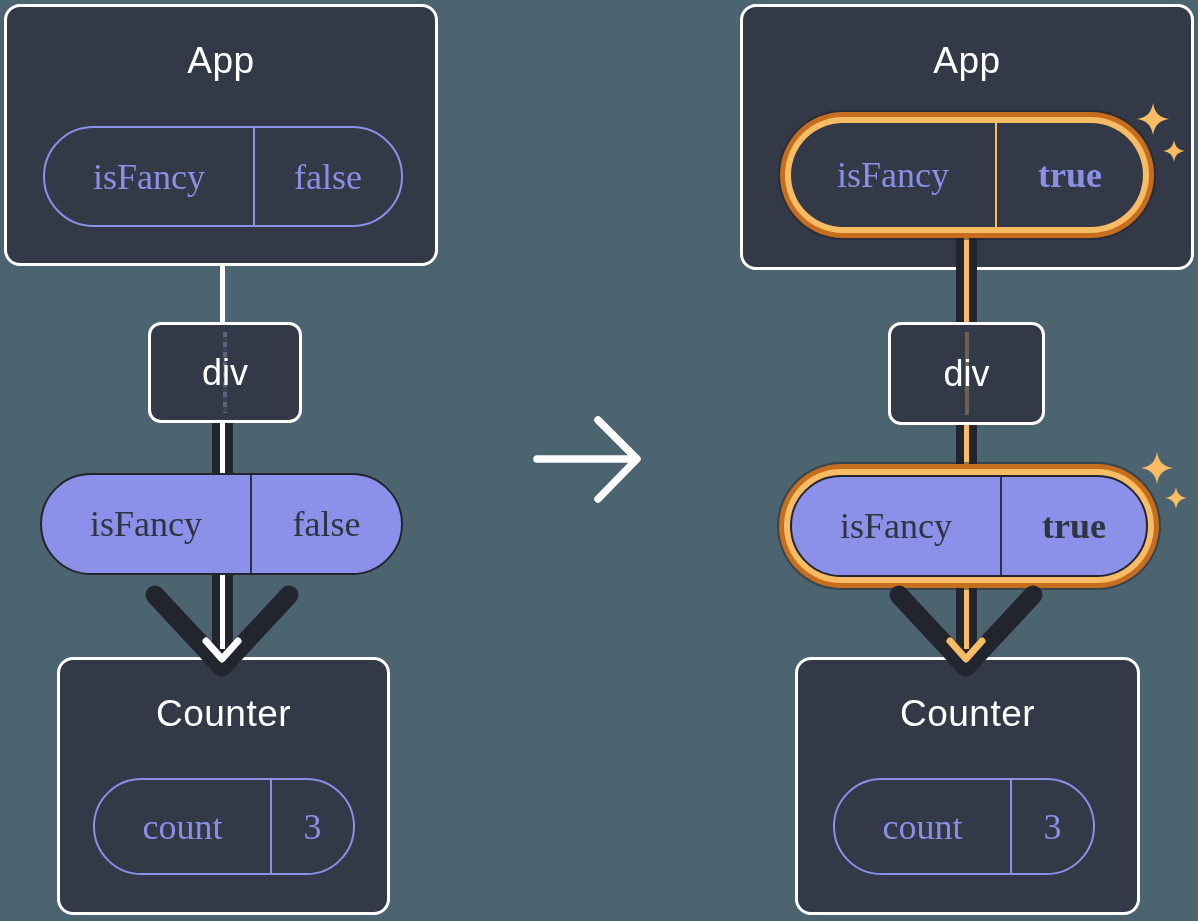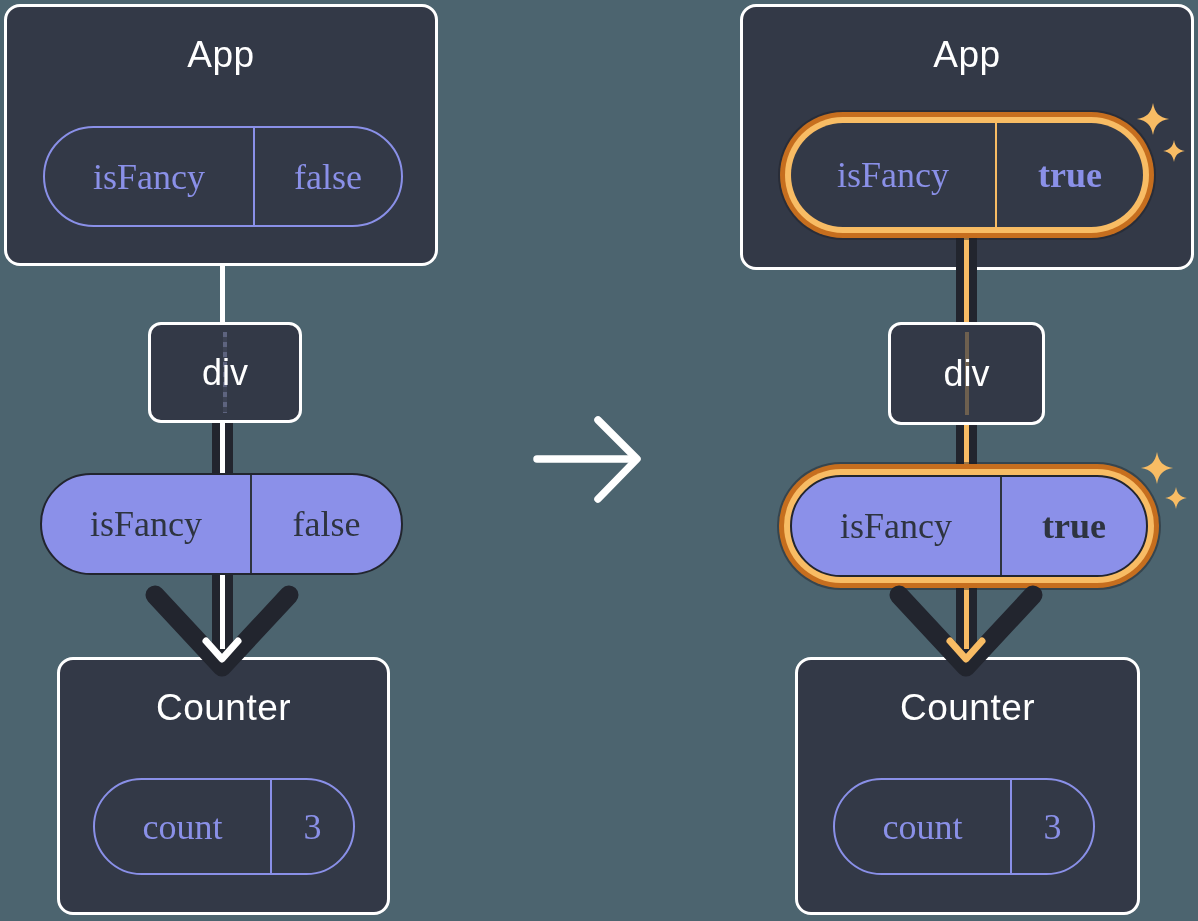--- a/index.html
+++ b/index.html
@@ -8,21 +8,21 @@
     --dark-line:#22252E; --orange-light:#F8BC64; --orange-dark:#C66E1E;
     --white:#FFFFFF;
   }
   *{margin:0;padding:0;box-sizing:border-box;}
   html,body{width:1198px;height:921px;}
   body{background:var(--background);font-family:"Liberation Sans","DejaVu Sans",sans-serif;overflow:hidden;}
   #stage{position:relative;width:1198px;height:921px;background:var(--background);}
 
   
   .comp-box{position:absolute;background:var(--card);border:3px solid var(--card-border);border-radius:16px;}
-  .comp-title{position:absolute;left:0;right:0;top:27px;text-align:center;color:var(--white);
+  .comp-title{position:absolute;left:0;right:0;top:33px;text-align:center;color:var(--white);
               font-size:37px;font-weight:500;letter-spacing:.5px;}
 
   
   .pill{position:absolute;display:flex;border-radius:999px;overflow:hidden;}
   .cell{display:flex;align-items:center;justify-content:center;font-size:36px;font-family:Liberation Serif, serif;}
   .outline-pill{border:2.5px solid var(--purple);background:transparent;color:var(--purple);}
   .outline-pill .cell{color:var(--purple);}
   .outline-pill .cell.value{border-left:2.5px solid var(--purple);}
   .solid-pill{background:var(--purple-fill);border:2.5px solid var(--dark-line);}
   .solid-pill .cell{color:var(--dark-text);}

